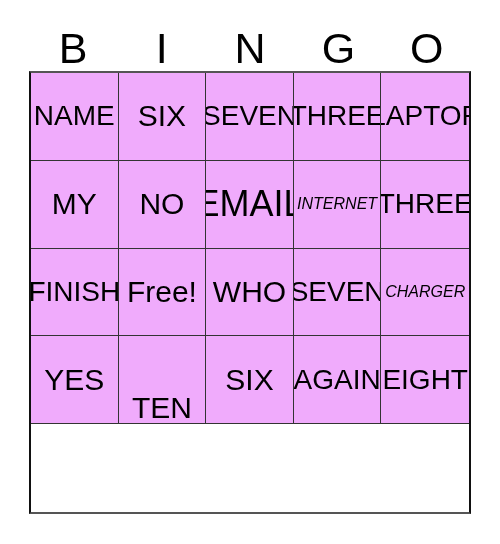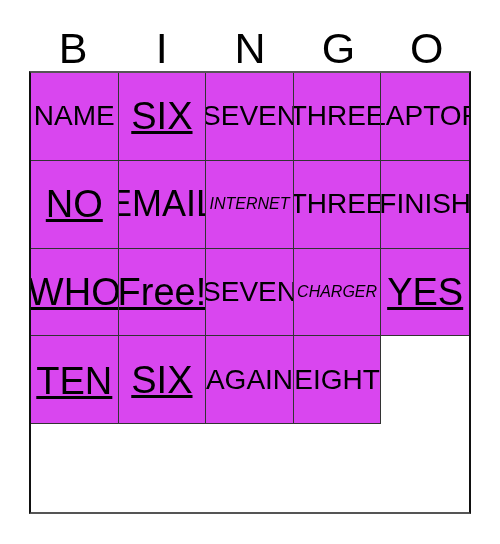--- a/index.html
+++ b/index.html
@@ -59,43 +59,43 @@
     background: #ffffff;
   }
 
   .cell {
     position: relative;
     border-right: 1px solid #333333;
     border-bottom: 1px solid #333333;
     display: flex;
     align-items: center;
     justify-content: center;
-    background: #d946ef;
+    background: #f0abfc;
     overflow: hidden;
   }
   .cell:nth-child(5n) { border-right: none; }
   .cell:nth-child(n+21) { border-bottom: none; }
 
   .cell-text {
     display: block;
     text-align: center;
     color: #000000;
     line-height: 1.0;
     white-space: nowrap;
     font-weight: 400;
   }
 
   
-  .fs-xxl  { font-size: 38px; text-decoration: underline; }   
+  .fs-xxl  { font-size: 30px; }   
   .fs-xl   { font-size: 36px; }   
   .fs-lg   { font-size: 28px; }   
   .fs-sm   { font-size: 16px; font-style: italic; }   
 
   
-  .align-top    { align-items: center; padding-top: 2px; }
+  .align-top    { align-items: flex-end; padding-top: 2px; }
   .align-center { align-items: center; }
 </style>
 </head>
 <body>
 
 <div id="bingo-card">
 
   <div id="header-row">
       <div class="header-letter">B</div>
       <div class="header-letter">I</div>
@@ -114,39 +114,42 @@
       <div class="cell align-center">
         <span class="cell-text fs-lg">SEVEN</span>
       </div>
       <div class="cell align-center">
         <span class="cell-text fs-lg">THREE</span>
       </div>
       <div class="cell align-center">
         <span class="cell-text fs-lg">LAPTOP</span>
       </div>
       <div class="cell align-center">
+        <span class="cell-text fs-xxl">MY</span>
+      </div>
+      <div class="cell align-center">
         <span class="cell-text fs-xxl">NO</span>
       </div>
       <div class="cell align-center">
         <span class="cell-text fs-xl">EMAIL</span>
       </div>
       <div class="cell align-center">
         <span class="cell-text fs-sm">INTERNET</span>
       </div>
       <div class="cell align-center">
         <span class="cell-text fs-lg">THREE</span>
       </div>
       <div class="cell align-center">
         <span class="cell-text fs-lg">FINISH</span>
       </div>
       <div class="cell align-center">
-        <span class="cell-text fs-xxl">WHO</span>
+        <span class="cell-text fs-xxl">Free!</span>
       </div>
       <div class="cell align-center">
-        <span class="cell-text fs-xxl">Free!</span>
+        <span class="cell-text fs-xxl">WHO</span>
       </div>
       <div class="cell align-center">
         <span class="cell-text fs-lg">SEVEN</span>
       </div>
       <div class="cell align-center">
         <span class="cell-text fs-sm">CHARGER</span>
       </div>
       <div class="cell align-center">
         <span class="cell-text fs-xxl">YES</span>
       </div>

